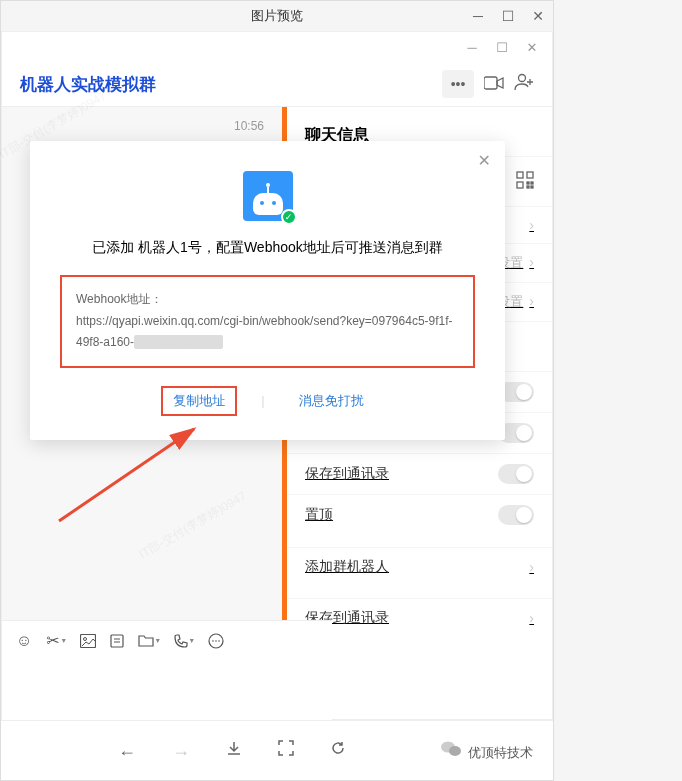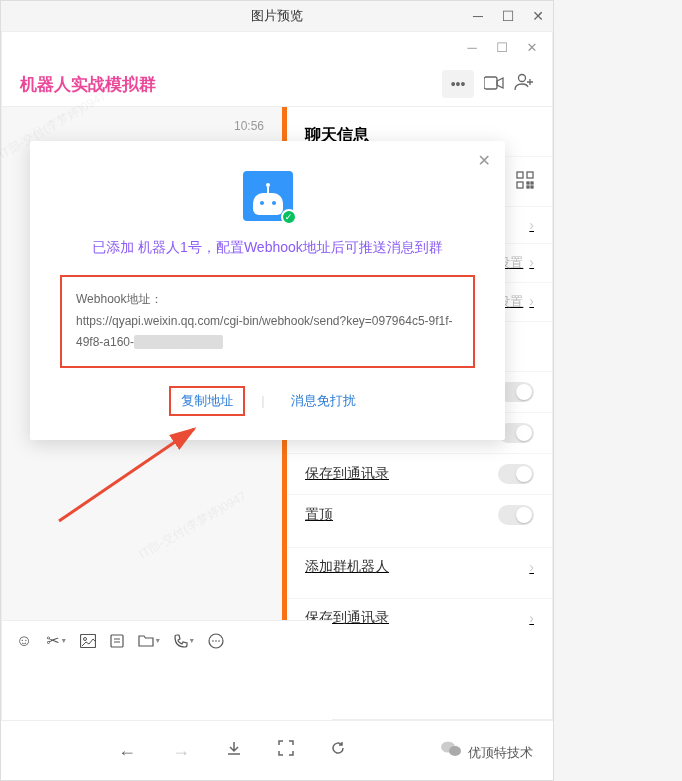--- a/index.html
+++ b/index.html
@@ -11,21 +11,21 @@
 .preview-title { font-size: 13px; color: #333; }
 .preview-controls { position: absolute; right: 0; top: 0; display: flex; }
 .preview-controls .ctl { width: 30px; height: 30px; display: flex; align-items: center; justify-content: center; color: #666; font-size: 14px; cursor: pointer; }
 
 
 .chat-window { position: absolute; top: 30px; left: 0; right: 0; bottom: 60px; background: #fff; border: 1px solid #eee; }
 .chat-titlebar { height: 30px; display: flex; justify-content: flex-end; padding-right: 5px; }
 .chat-titlebar .ctl { width: 30px; height: 30px; display: flex; align-items: center; justify-content: center; color: #999; font-size: 13px; cursor: pointer; }
 
 .chat-header { height: 45px; display: flex; align-items: center; justify-content: space-between; padding: 0 18px; border-bottom: 1px solid #eee; }
-.chat-title { font-size: 17px; font-weight: bold; color: #ec4899; }
+.chat-title { font-size: 17px; font-weight: bold; color: #1d4ed8; }
 .chat-header-actions { display: flex; gap: 10px; align-items: center; }
 .header-btn { width: 32px; height: 28px; background: #f2f2f2; border-radius: 4px; display: flex; align-items: center; justify-content: center; color: #666; cursor: pointer; font-size: 14px; }
 .header-icon { color: #666; cursor: pointer; font-size: 18px; }
 
 .chat-body { position: absolute; top: 75px; left: 0; right: 0; bottom: 0; display: flex; }
 .chat-main { flex: 1; background: #f7f7f7; position: relative; }
 .chat-side { width: 340px; background: #fff; border-left: 5px solid #f97316; overflow: hidden; text-decoration: underline; }
 
 .timestamp { text-align: left; padding: 12px 18px; font-size: 12px; color: #999; padding-left: 232px; }
 
@@ -43,23 +43,23 @@
 
 .modal { position: absolute; top: 140px; left: 29px; width: 475px; background: #fff; box-shadow: 0 4px 20px rgba(0,0,0,0.15); border-radius: 2px; z-index: 10; padding-bottom: 24px; }
 .modal-close { position: absolute; top: 10px; right: 14px; color: #999; font-size: 16px; cursor: pointer; }
 .modal-avatar { width: 50px; height: 50px; background: #3296fa; border-radius: 4px; margin: 30px auto 0; position: relative; display: flex; align-items: flex-end; justify-content: center; }
 .robot-head { width: 30px; height: 22px; background: #fff; border-radius: 10px 10px 6px 6px; position: relative; margin-bottom: 6px; }
 .robot-head::before { content: ''; position: absolute; width: 4px; height: 4px; background: #3296fa; border-radius: 50%; top: 8px; left: 7px; }
 .robot-head::after { content: ''; position: absolute; width: 4px; height: 4px; background: #3296fa; border-radius: 50%; top: 8px; right: 7px; }
 .robot-antenna { position: absolute; width: 2px; height: 6px; background: #fff; top: -6px; left: 50%; transform: translateX(-50%); }
 .robot-antenna::after { content: ''; position: absolute; width: 4px; height: 4px; background: #fff; border-radius: 50%; top: -4px; left: -1px; }
 .avatar-badge { position: absolute; bottom: -4px; right: -4px; width: 16px; height: 16px; background: #07c160; border-radius: 50%; border: 2px solid #fff; display: flex; align-items: center; justify-content: center; color: #fff; font-size: 9px; }
-.modal-msg { text-align: center; margin: 18px 20px; font-size: 14px; color: #8b5cf6; }
+.modal-msg { text-align: center; margin: 18px 20px; font-size: 14px; color: #000000; }
 .webhook-box { margin: 12px 30px 18px; border: 2.5px solid #e94b35; padding: 12px 14px; font-size: 12px; color: #666; line-height: 1.8; word-break: break-all; }
-.modal-actions { display: flex; justify-content: center; gap: 8px; font-size: 13px; align-items: center; }
+.modal-actions { display: flex; justify-content: center; gap: 16px; font-size: 13px; align-items: center; }
 .action-link { color: #2b7cd6; cursor: pointer; padding: 4px 10px; }
 .action-copy { border: 2.5px solid #e94b35; }
 .action-sep { color: #ddd; margin: 0 8px; }
 
 
 .arrow { position: absolute; top: 420px; left: 48px; width: 155px; height: 110px; z-index: 11; pointer-events: none; }
 
 
 .input-area { position: absolute; bottom: 60px; left: 1px; width: 330px; height: 100px; background: #fff; border-top: 1px solid #eee; }
 .input-toolbar { display: flex; gap: 14px; padding: 10px 14px; align-items: center; color: #555; font-size: 16px; }

